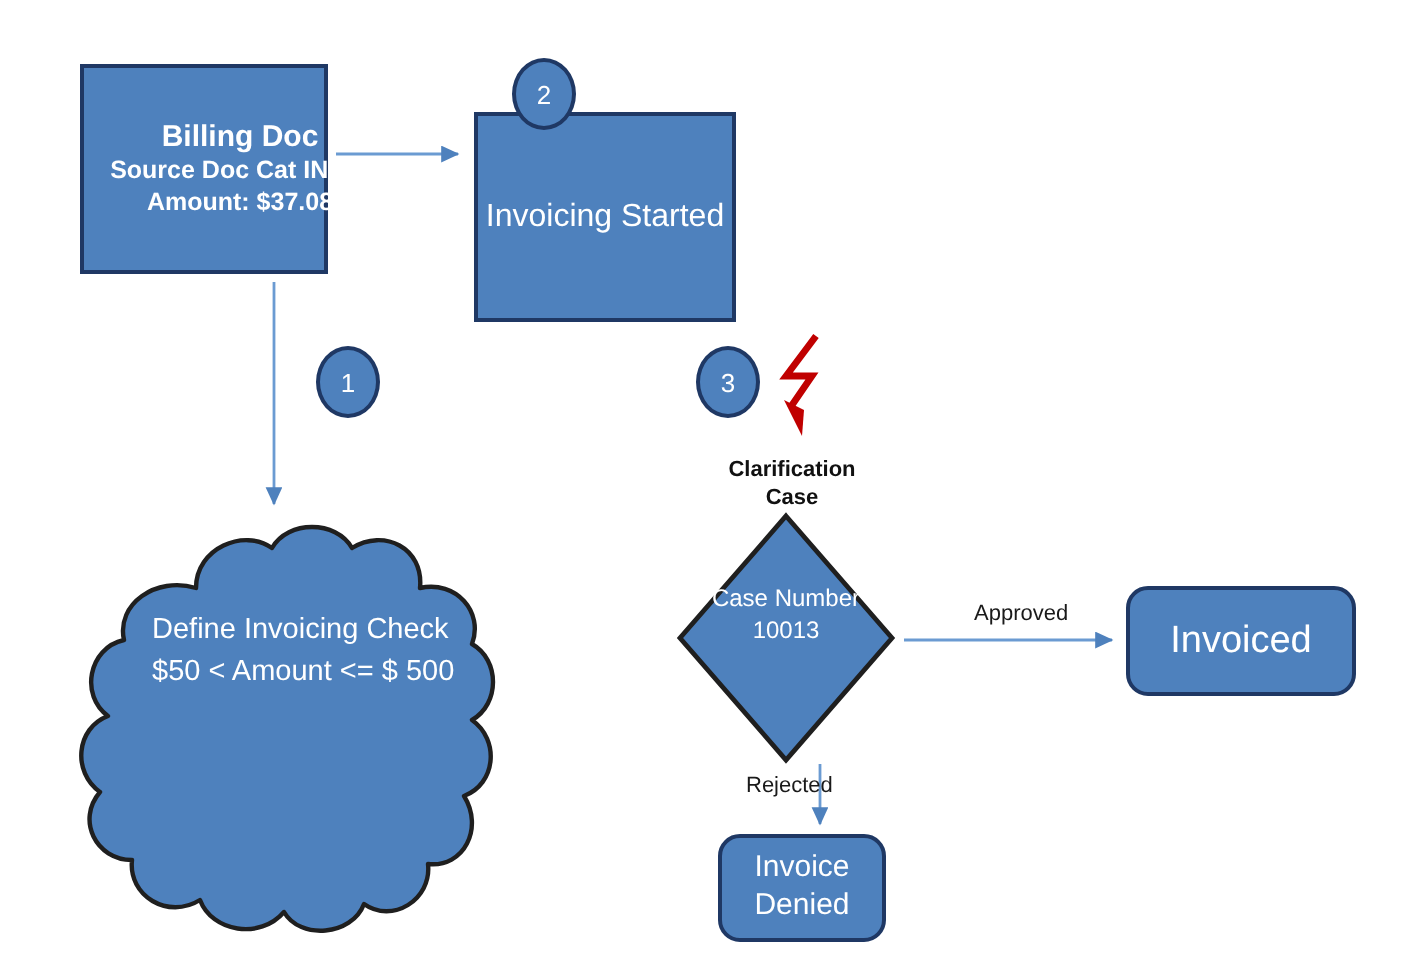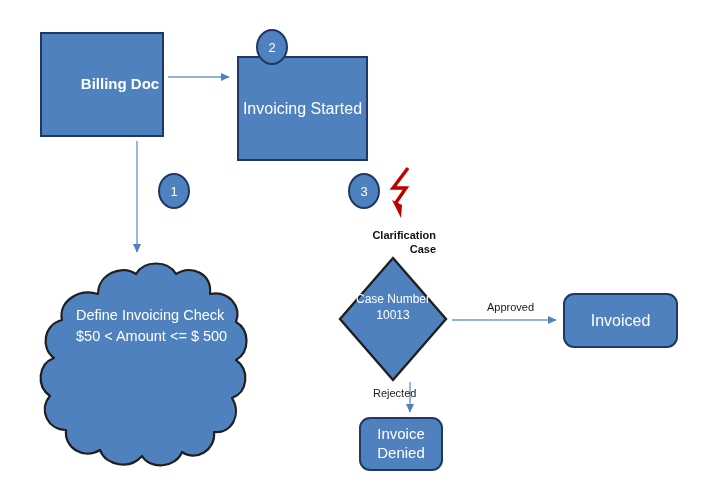--- a/index.html
+++ b/index.html
@@ -51,21 +51,21 @@
   #invoicing-started {
     left: 237px; top: 32px; width: 131px; height: 105px;
     font-size: 16px;
     margin-top: 24px;
   }
 
   
   #invoiced {
     left: 563px; top: 293px; width: 115px; height: 55px;
     border-radius: 11px;
-    font-size: 16px;
+    font-size: 19px;
   }
 
   
   #invoice-denied {
     left: 359px; top: 417px; width: 84px; height: 54px;
     border-radius: 11px;
     font-size: 15px;
   }
 
   
@@ -121,21 +121,21 @@
   
   .flabel {
     position: absolute;
     font-size: 11px;
     color: #1a1a1a;
     white-space: nowrap;
   }
   #clarification-label {
     left: 356px; top: 229px;
     width: 80px;
-    text-align: right;
+    text-align: center;
     font-size: 11px;
     font-weight: bold;
     line-height: 1.25;
     color: #111111;
     white-space: normal;
   }
   #approved-label { left: 487px; top: 301px; }
   #rejected-label { left: 373px; top: 387px; }
 
   
@@ -191,20 +191,22 @@
     <span class="ln">Number</span>
     <span class="ln">10013</span>
   </div>
   <div id="clarification-label" class="flabel">
     <span class="ln">Clarification</span>
     <span class="ln">Case</span>
   </div>
 
   <div id="billing-doc" class="node">
     <span class="ln t1">Billing Doc</span>
+    <span class="ln t2">Source Doc Cat INVBI</span>
+    <span class="ln t3">Amount: $37.08</span>
   </div>
 
   <div id="invoicing-started" class="node">
     <span class="ln">Invoicing Started</span>
   </div>
 
   <div id="invoiced" class="node">
     <span class="ln">Invoiced</span>
   </div>
 

